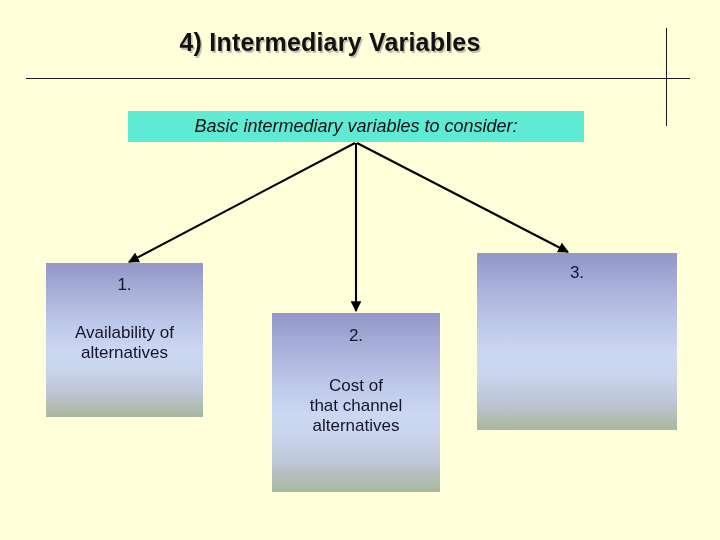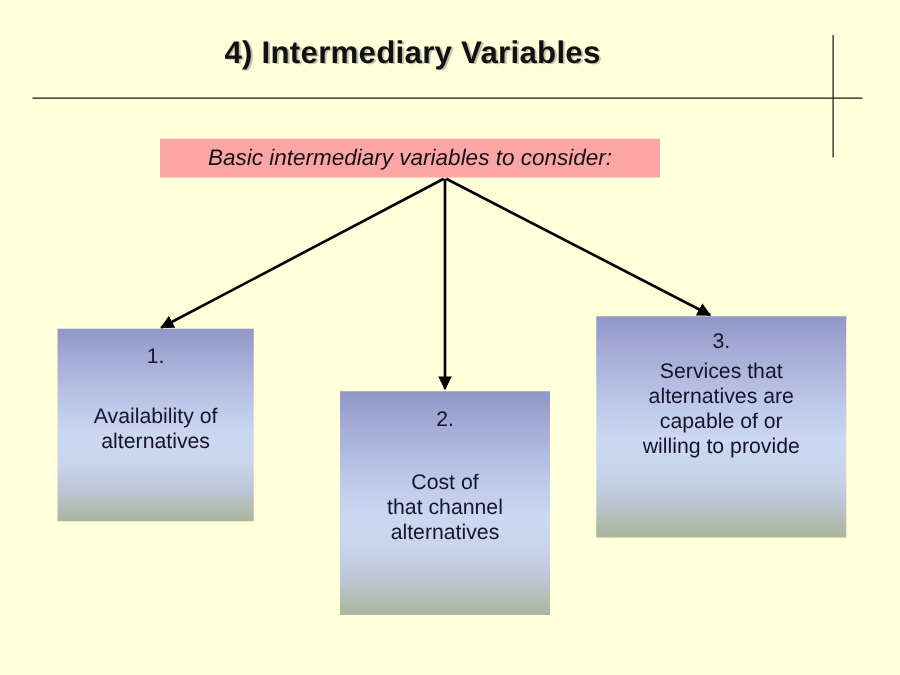--- a/index.html
+++ b/index.html
@@ -51,23 +51,23 @@
     width: 0;
     height: 98px;
     border-left: 1.6px solid #1a1a1a;
   }
 
   
   #subtitle-box {
     position: absolute;
     left: 128px;
     top: 111px;
-    width: 400px;
+    width: 456px;
     height: 31px;
-    background: #fca5a5;
+    background: #5eead4;
     display: flex;
     align-items: center;
     justify-content: center;
   }
   #subtitle-text {
     font-size: 18px;
     font-style: italic;
     color: #111111;
     white-space: nowrap;
   }
@@ -166,19 +166,15 @@
 
   <div id="box-2" class="concept-box">
     <div class="num">2.</div>
     <div class="box-body">Cost of
 that channel
 alternatives</div>
   </div>
 
   <div id="box-3" class="concept-box">
     <div class="num">3.</div>
-    <div class="box-body">Services that
-alternatives are
-capable of or
-willing to provide</div>
   </div>
 
 </div>
 
 </body></html>

